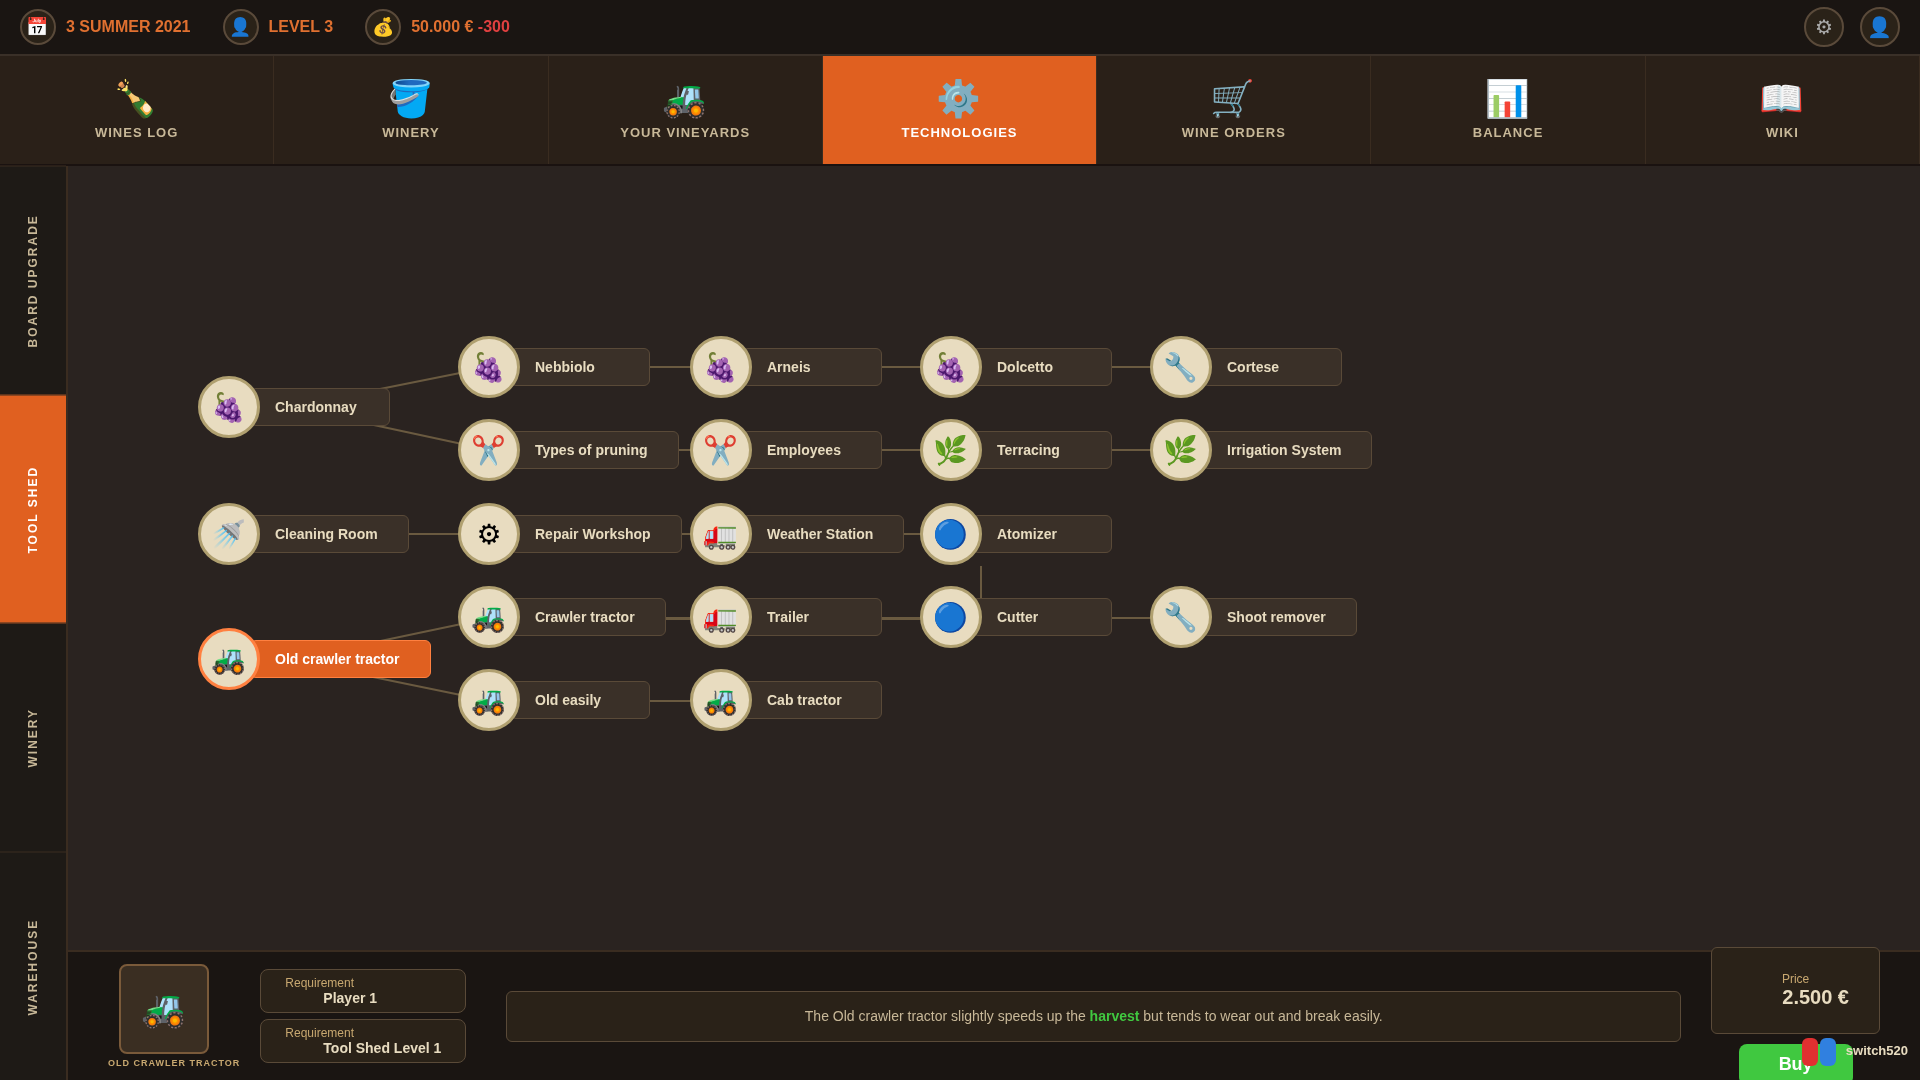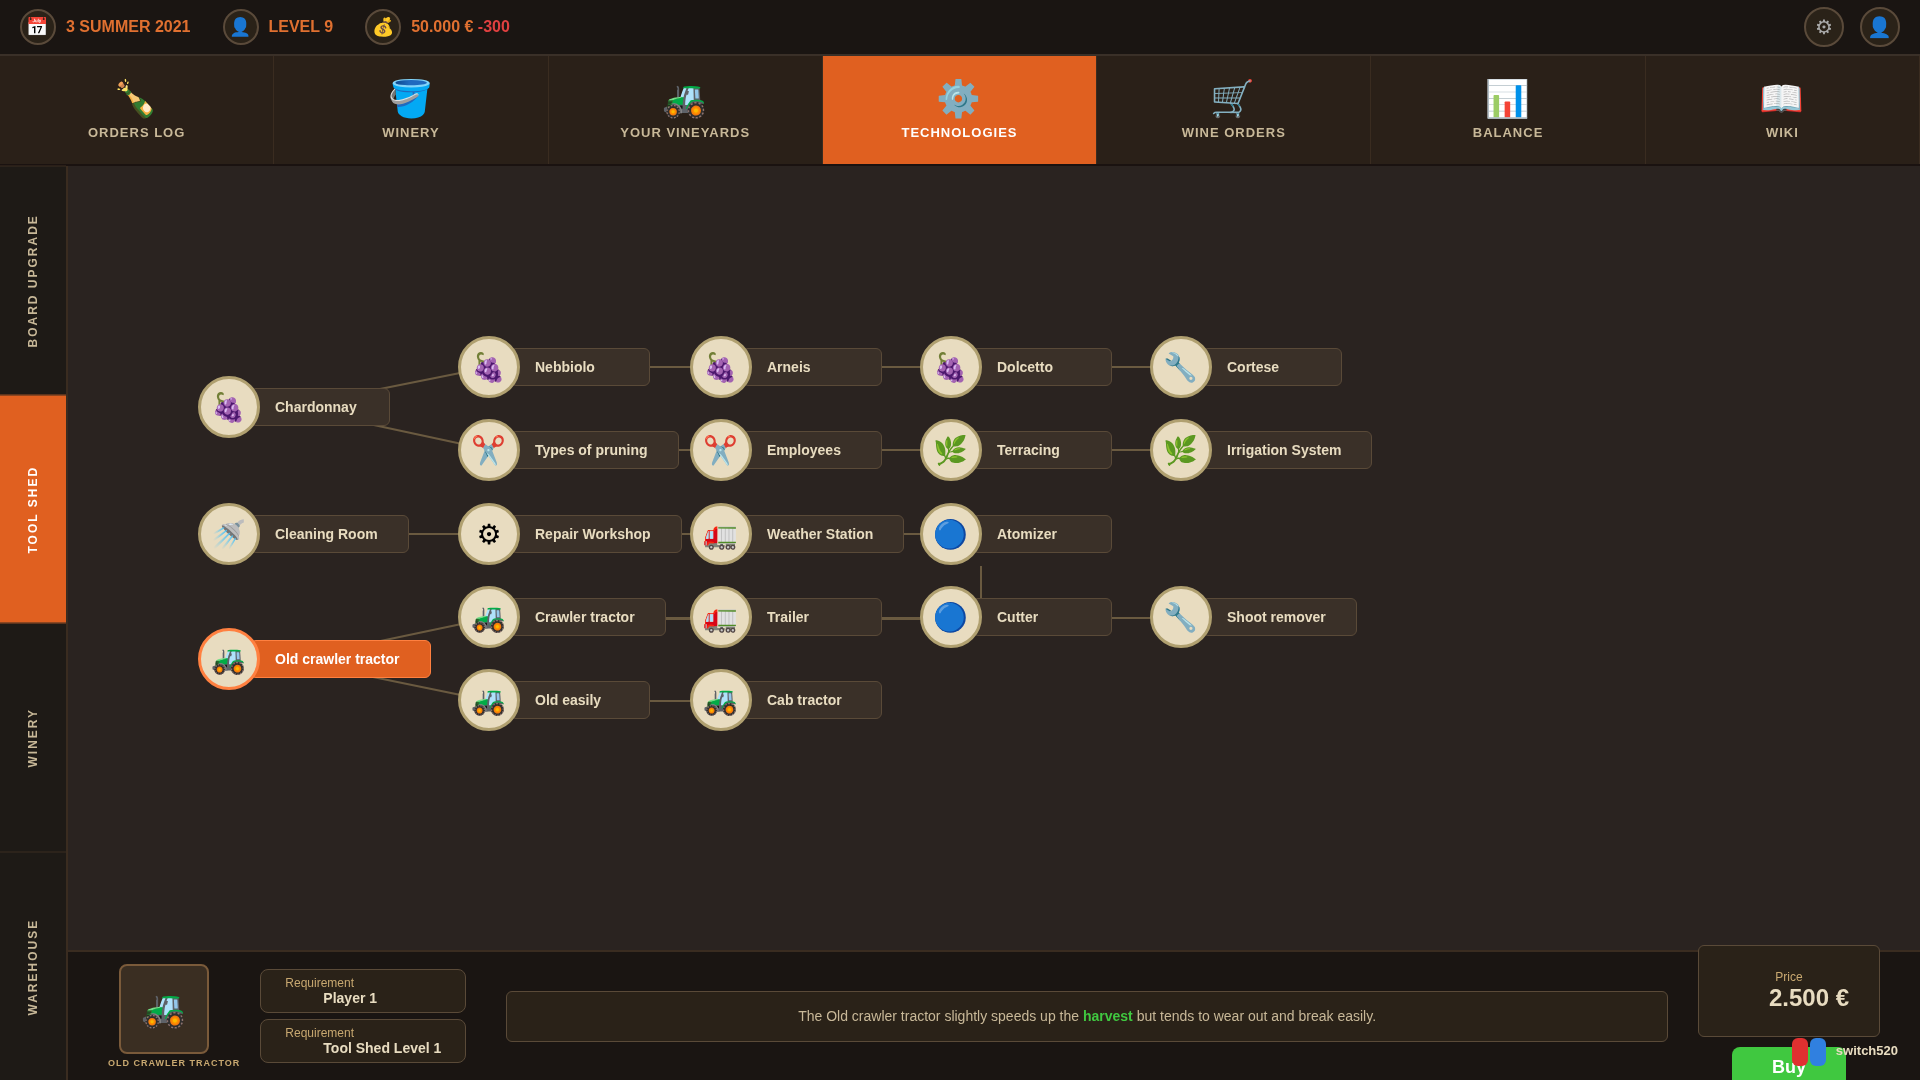--- a/index.html
+++ b/index.html
@@ -270,37 +270,37 @@
       margin-left: 10px;
     }
     .price-box {
       background: #2a2218;
       border: 1px solid #5a4a38;
       border-radius: 6px;
       padding: 24px 30px;
       text-align: center;
     }
     .price-title { font-size: 12px; color: #c8a870; }
-    .price-value { font-size: 24px; font-weight: bold; color: #e8dcc0; margin-left: 40px; }
+    .price-value { font-size: 20px; font-weight: bold; color: #e8dcc0; margin-left: 40px; }
     .buy-btn {
       background: #40c840;
       color: #fff;
       font-size: 18px;
       font-weight: bold;
       border: none;
       border-radius: 8px;
       padding: 10px 40px;
       cursor: pointer;
     }
 
     
     .switch-logo {
       position: fixed;
       bottom: 14px;
-      right: 22px;
+      right: 12px;
       font-size: 13px;
       color: #e8dcc0;
       font-weight: bold;
     }
     .switch-logo .sw-icon {
       display: inline-flex;
       gap: 2px;
       margin-right: 6px;
       vertical-align: middle;
     }
@@ -311,40 +311,40 @@
 <body>
 
 <div class="top-bar">
   <div class="top-bar-left">
     <div class="top-bar-item">
       <div class="top-bar-icon">📅</div>
       <span>3 SUMMER 2021</span>
     </div>
     <div class="top-bar-item">
       <div class="top-bar-icon">👤</div>
-      <span>LEVEL 9</span>
+      <span>LEVEL 3</span>
     </div>
     <div class="top-bar-item">
       <div class="top-bar-icon">💰</div>
       <span>
         <span>50.000 €</span>
         <span style="color:#e04040;">-300</span>
       </span>
     </div>
   </div>
   <div class="top-bar-right">
     <div class="top-bar-right-icon">⚙</div>
     <div class="top-bar-right-icon">👤</div>
   </div>
 </div>
 
 <div class="nav-tabs">
   <div class="nav-tab">
     <div class="nav-tab-icon">🍾</div>
-    <span>ORDERS LOG</span>
+    <span>WINES LOG</span>
   </div>
   <div class="nav-tab">
     <div class="nav-tab-icon">🪣</div>
     <span>WINERY</span>
   </div>
   <div class="nav-tab">
     <div class="nav-tab-icon">🚜</div>
     <span>YOUR VINEYARDS</span>
   </div>
   <div class="nav-tab active">

